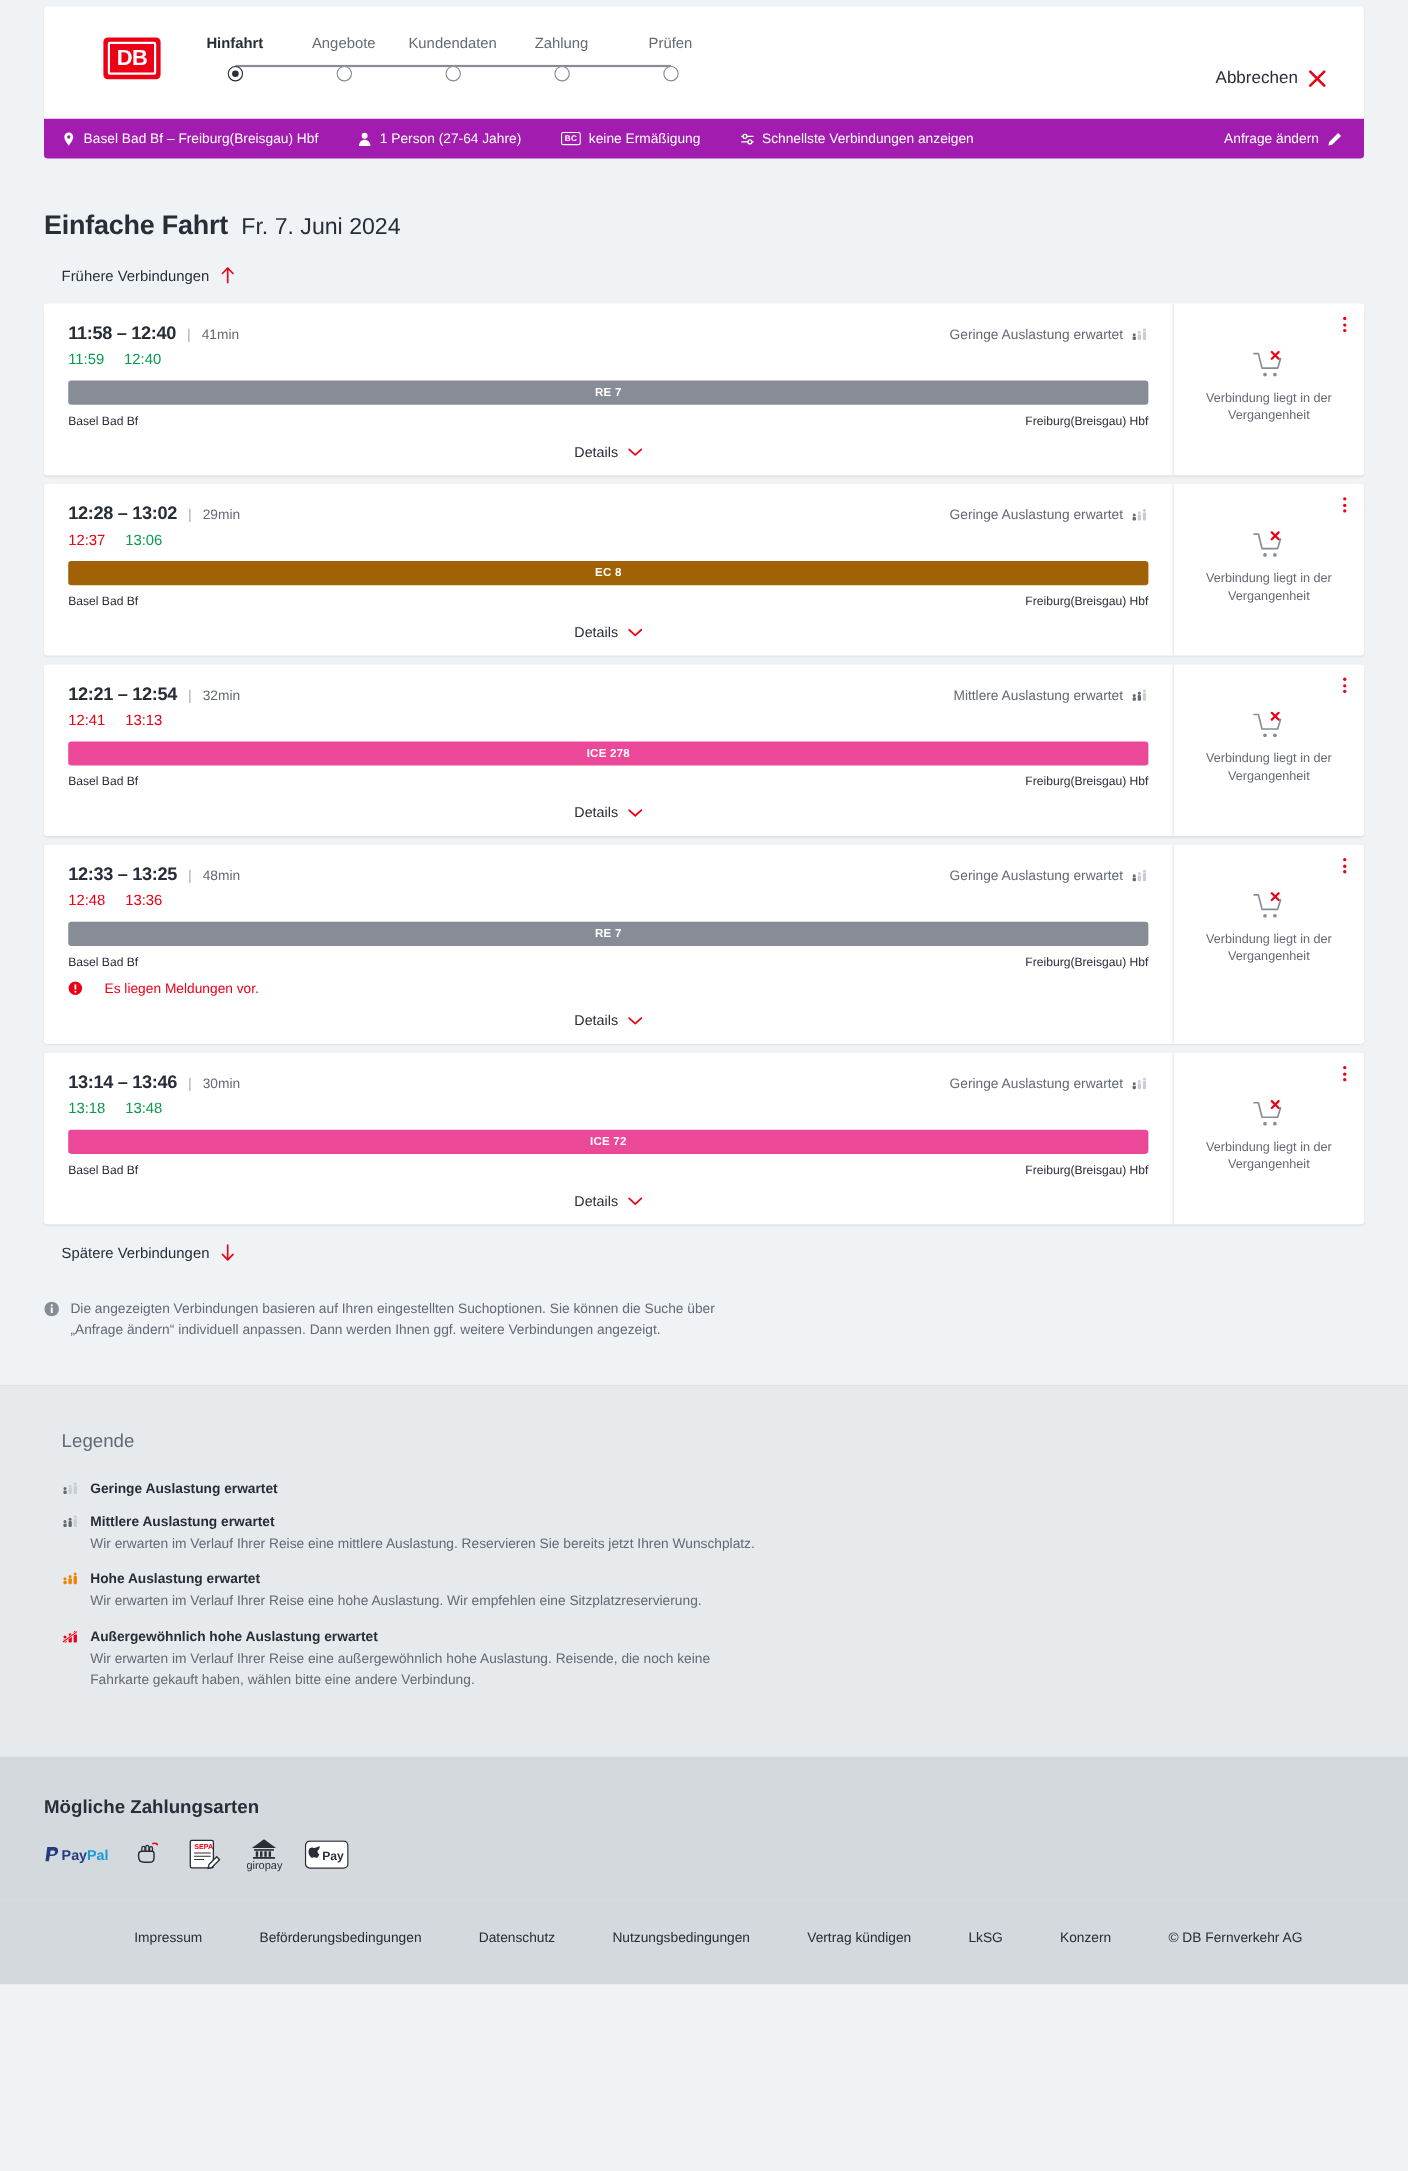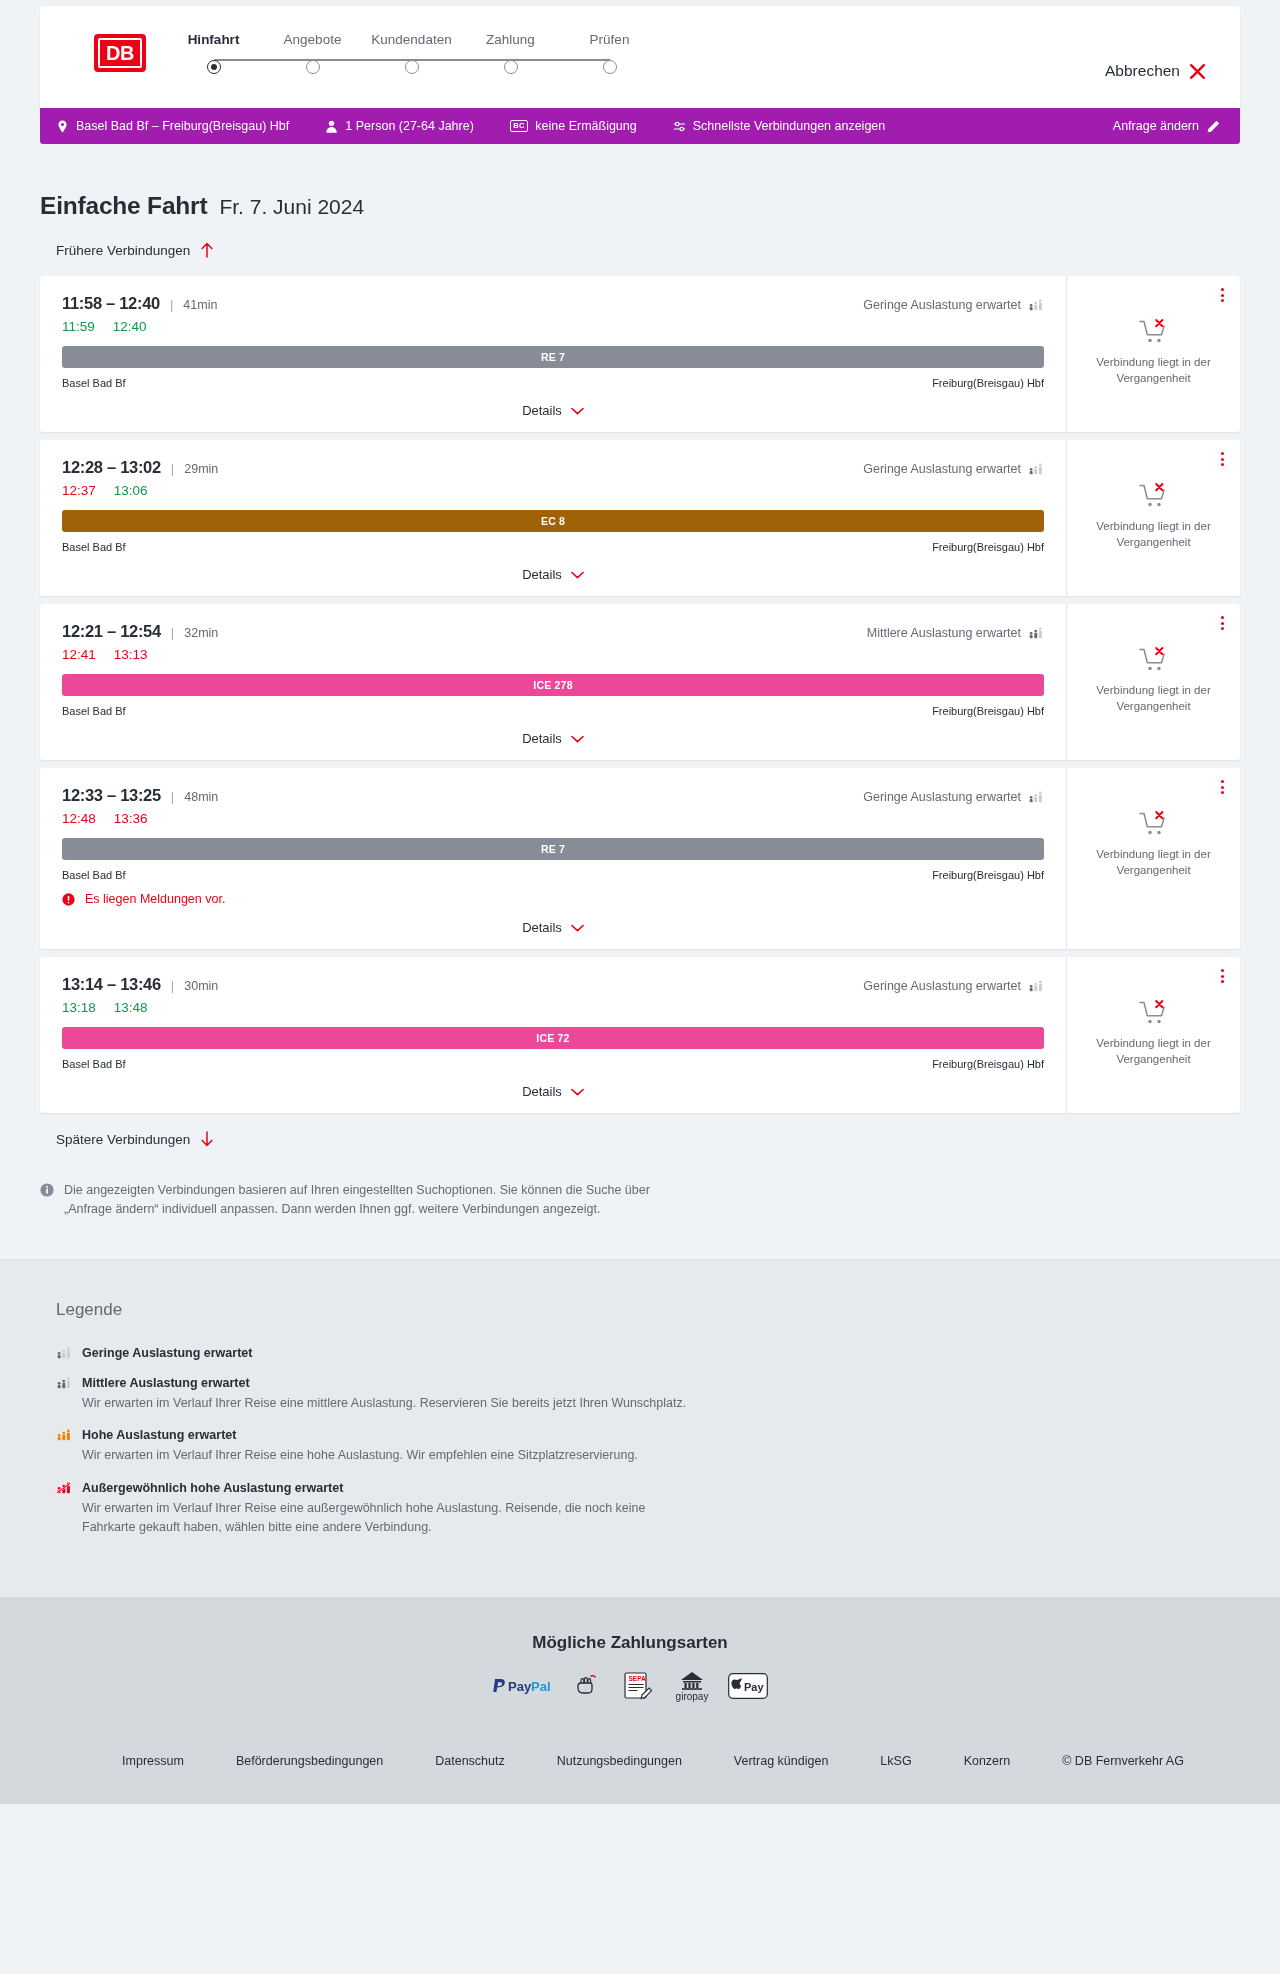--- a/index.html
+++ b/index.html
@@ -240,21 +240,21 @@
 
   .station-row {
     display: flex;
     justify-content: space-between;
     margin-top: 9px;
     font-size: 11px;
     color: #282d37;
   }
 
   .msg-row {
-    display: flex; align-items: center; gap: 10px;
+    display: flex; align-items: flex-start; gap: 20px;
     margin-top: 11px;
     font-size: 12.5px;
     color: #ec0016;
   }
   .alert-icon { width: 13px; height: 13px; display:block; flex:none; }
 
   .details-row {
     display: flex; align-items: center; justify-content: center;
     gap: 9px;
     margin-top: 14px;
@@ -284,21 +284,21 @@
   .legend-item { margin-bottom: 16px; padding-left: 16px; }
   .legend-head { display: flex; align-items: center; gap: 10px; }
   .legend-label { font-size: 12.5px; font-weight: bold; color: #282d37; }
   .legend-desc { font-size: 12.5px; color: #646973; line-height: 1.5; margin-top: 4px; margin-left: 26px; max-width: 620px; }
 
   
   .payment-section {
     background: #d3d9dd;
     padding: 36px 40px 26px 40px;
   }
-  .payment-inner { display: flex; flex-direction: column; align-items: center; padding-right: 20px; }
+  .payment-inner { display: flex; flex-direction: column; align-items: flex-start; padding-right: 20px; }
   .payment-title { font-size: 17px; font-weight: bold; color: #282d37; margin-bottom: 18px; }
   .payment-icons { display: flex; align-items: center; gap: 20px; }
   .pay-box { display: flex; align-items: center; justify-content: center; }
 
   
   .footer-links {
     background: #d3d9dd;
     display: flex;
     justify-content: center;
     align-items: center;

